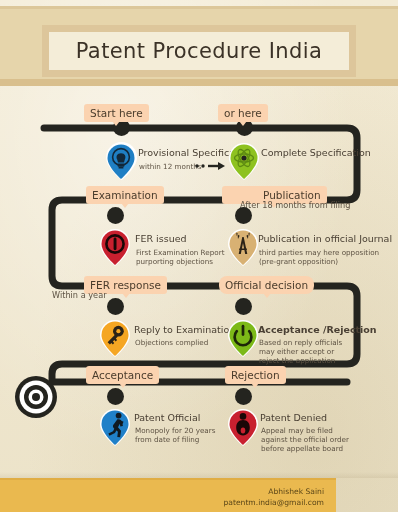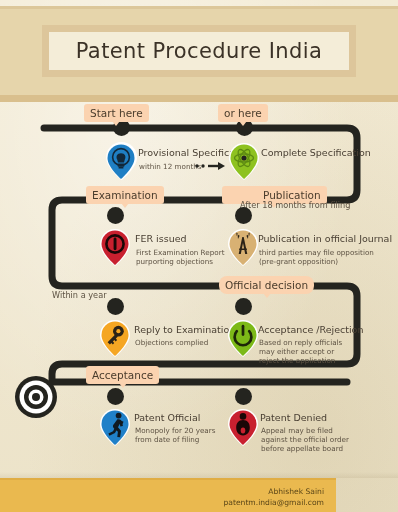--- a/index.html
+++ b/index.html
@@ -11,21 +11,21 @@
   }
   #poster{
     position:absolute;inset:0;
     background:
       radial-gradient(ellipse at 30% 25%, rgba(255,255,255,.45), rgba(255,255,255,0) 60%),
       radial-gradient(ellipse at 80% 85%, rgba(180,160,110,.22), rgba(0,0,0,0) 65%),
       linear-gradient(#f3ebd5,#ece3c9);
   }
   
   #header-band{
-    position:absolute;left:0;top:6px;width:398px;height:96px;
+    position:absolute;left:0;top:6px;width:398px;height:80px;
     background:#e6d5ab;
     border-top:3px solid #dcc79a;
     border-bottom:7px solid #d9bf8d;
     box-sizing:border-box;
     text-decoration:underline;
   }
   #header-frame{
     position:absolute;left:42px;top:16px;width:314px;height:52px;
     background:#f4edd8;
     border:7px solid #ddc69b;
@@ -180,23 +180,24 @@
         <path d="M18.3 11 h1.4 l3.6 17 h-2.1 l-2.2 -11 l-2.2 11 h-2.1 Z"></path>
         <rect x="15.2" y="22.5" width="7.6" height="1.5"></rect>
         <path d="M13.6 8.5 l2.0 1.2 l-1.6 3.2 Z"></path>
         <path d="M24.4 8.5 l-2.0 1.2 l1.6 3.2 Z"></path>
         <path d="M12.2 6.4 l1.6 1.1 l-1.2 2.6 Z" opacity=".85"></path>
         <path d="M25.8 6.4 l-1.6 1.1 l1.2 2.6 Z" opacity=".85"></path>
       </g>
     </svg>
   </div>
   <div class="ptitle" style="left:258px;top:233px;text-align:center;">Publication in official Journal</div>
-  <div class="pdesc" style="left:259px;top:249px;">third parties may file opposition
+  <div class="pdesc" style="left:259px;top:249px;">third parties may here opposition
 (pre-grant opposition)</div>
 
+  <div class="callout" style="left:84px;top:276px;">FER response</div>
   <div class="callout" style="left:219px;top:276px;border-radius:8px;">Official decision</div>
   <div class="edge-note" style="left:52px;top:290px;">Within a year</div>
 
   <div class="node" style="left:107px;top:298px;">
     <div class="dot"></div>
   </div>
   <div class="pin" style="left:96px;top:317px;">
     <svg viewBox="0 0 38 40" width="38" height="40">
       <path d="M19 40 C19 40 4 28 4 18 A15 15 0 1 1 34 18 C34 28 19 40 19 40 Z" fill="#ffffff"></path>
       <path d="M19 39 C19 39 5.5 27.5 5.5 18 A13.5 13.5 0 1 1 32.5 18 C32.5 27.5 19 39 19 39 Z" fill="#f5a623"></path>
@@ -216,34 +217,35 @@
   <div class="pin" style="left:224px;top:317px;">
     <svg viewBox="0 0 38 40" width="38" height="40">
       <path d="M19 40 C19 40 4 28 4 18 A15 15 0 1 1 34 18 C34 28 19 40 19 40 Z" fill="#ffffff"></path>
       <path d="M19 39 C19 39 5.5 27.5 5.5 18 A13.5 13.5 0 1 1 32.5 18 C32.5 27.5 19 39 19 39 Z" fill="#7cb918"></path>
       <g fill="none" stroke="#1d2608" stroke-width="2.7" stroke-linecap="round">
         <path d="M12.8 14.2 A8.4 8.4 0 1 0 25.2 14.2"></path>
         <path d="M19 9.2 v8.4"></path>
       </g>
     </svg>
   </div>
-  <div class="ptitle" style="left:258px;top:324px;">Acceptance /Rejection</div>
+  <div class="ptitle" style="left:258px;top:324px;font-weight:bold;">Acceptance /Rejection</div>
   <div class="pdesc" style="left:259px;top:339px;">Based on reply officials
 may either accept or
 reject the application</div>
 
   <svg id="bullseye" style="left:13px;top:374px;" width="46" height="46" viewBox="0 0 46 46">
     <circle cx="23" cy="23" r="21" fill="#24241f"></circle>
     <circle cx="23" cy="23" r="16.5" fill="#ffffff"></circle>
     <circle cx="23" cy="23" r="12" fill="#24241f"></circle>
     <circle cx="23" cy="23" r="7.5" fill="#ffffff"></circle>
     <circle cx="23" cy="23" r="4" fill="#24241f"></circle>
   </svg>
 
   <div class="callout" style="left:86px;top:366px;">Acceptance</div>
+  <div class="callout" style="left:225px;top:366px;">Rejection</div>
 
   <div class="node" style="left:107px;top:388px;">
     <div class="dot"></div>
   </div>
   <div class="pin" style="left:96px;top:406px;">
     <svg viewBox="0 0 38 40" width="38" height="40">
       <path d="M19 40 C19 40 4 28 4 18 A15 15 0 1 1 34 18 C34 28 19 40 19 40 Z" fill="#ffffff"></path>
       <path d="M19 39 C19 39 5.5 27.5 5.5 18 A13.5 13.5 0 1 1 32.5 18 C32.5 27.5 19 39 19 39 Z" fill="#2080c8"></path>
       <g fill="#101a22">
         <circle cx="22.6" cy="9.6" r="2.9"></circle>

